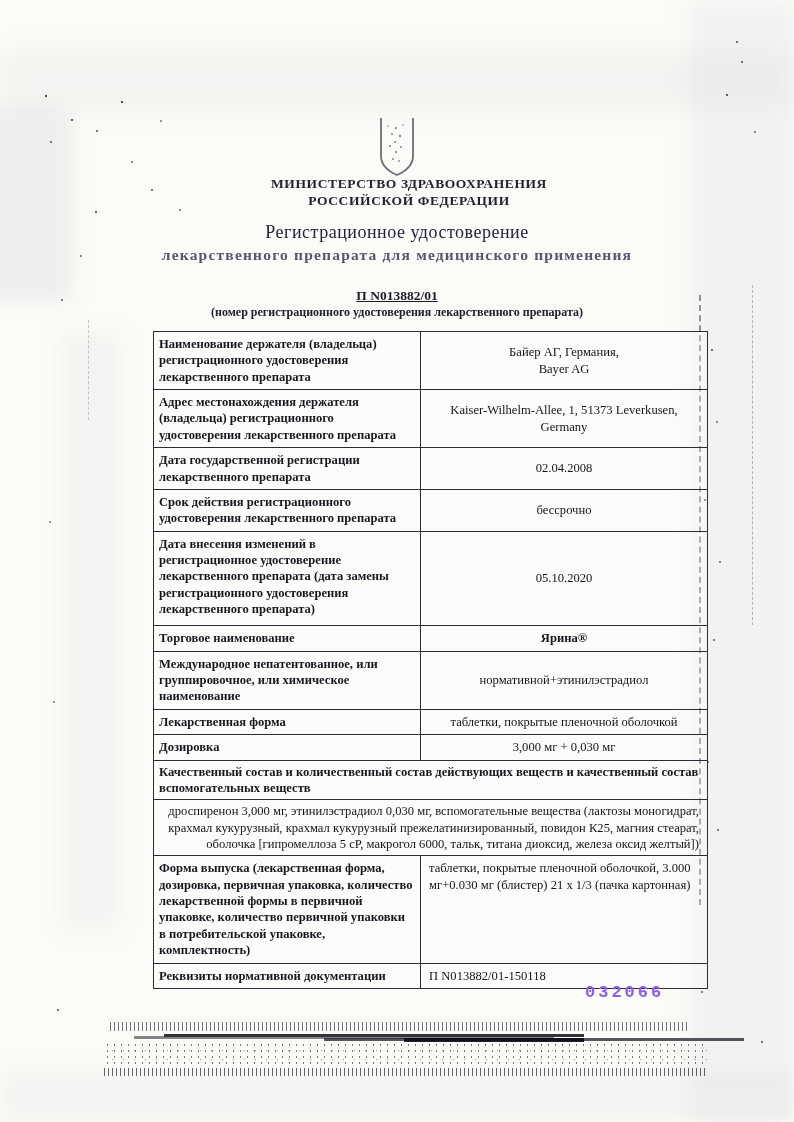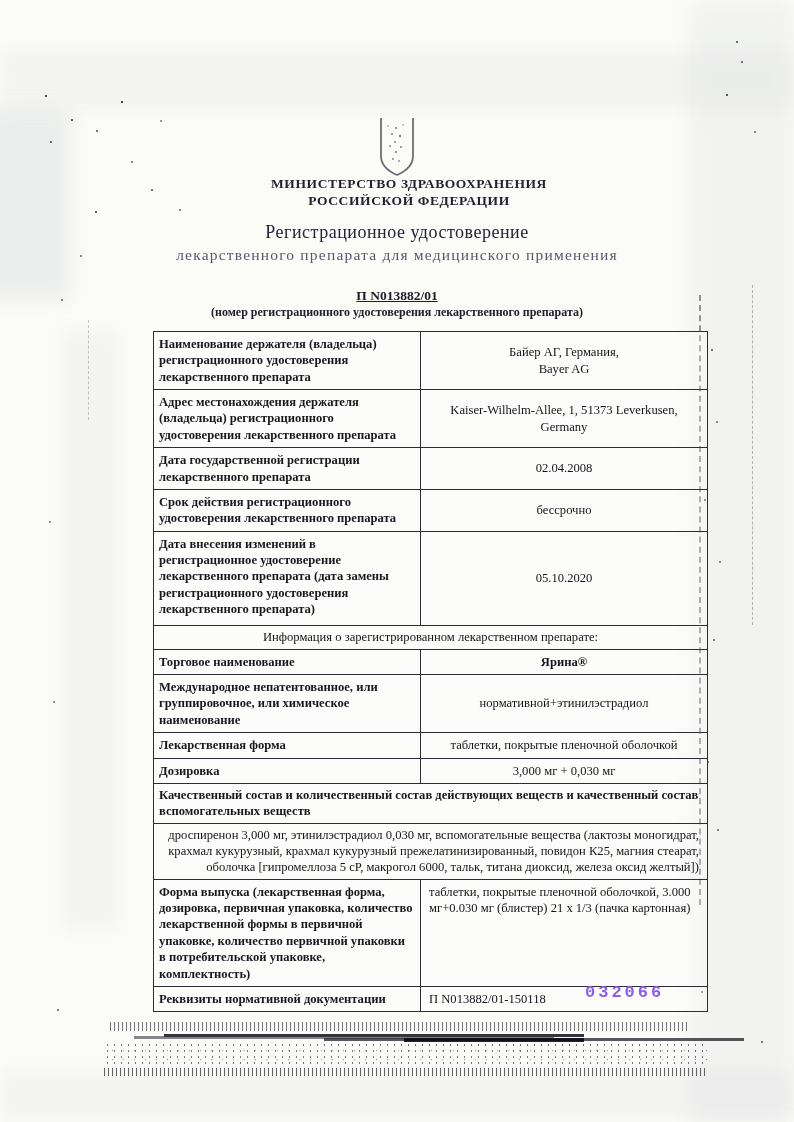--- a/index.html
+++ b/index.html
@@ -41,21 +41,21 @@
   .artifact-vline3{position:absolute;left:88px;top:320px;height:100px;width:0;
     border-left:1px dashed rgba(45,45,60,.25);pointer-events:none;}
 
   
   .emblem{position:absolute;left:372px;top:116px;width:50px;height:62px;}
   .ministry{position:absolute;left:12px;top:176px;width:794px;text-align:center;
     font-weight:bold;font-size:13.5px;line-height:1.25;letter-spacing:.6px;color:#232330;}
   .doc-title{position:absolute;left:0;top:222px;width:794px;text-align:center;
     font-weight:normal;font-size:18px;letter-spacing:.5px;color:#23233a;}
   .doc-subtitle{position:absolute;left:0;top:246px;width:794px;text-align:center;
-    font-weight:normal;font-size:15.5px;letter-spacing:1.2px;color:#3a3a55;
+    font-weight:bold;font-size:15.5px;letter-spacing:1.2px;color:#3a3a55;
     filter:blur(.6px);opacity:.85;}
   .reg-number{position:absolute;left:0;top:288px;width:794px;text-align:center;
     font-weight:bold;font-size:13.5px;text-decoration:underline;color:#1c1c28;}
   .reg-caption{position:absolute;left:0;top:305px;width:794px;text-align:center;
     font-weight:bold;font-size:12px;color:#20202c;}
 
   
   .doc-table{position:absolute;left:118px;top:331px;width:553px;
     border:1.6px solid #2c2c36;font-size:12.6px;line-height:1.3;background:rgba(255,255,255,.25);margin-left:35px;}
   .t-row{display:flex;border-top:1.4px solid #2c2c36;}
@@ -155,23 +155,20 @@
   <div class="t-row">
     <div class="cell-label">Срок действия регистрационного удостоверения лекарственного препарата</div>
     <div class="cell-value">бессрочно</div>
   </div>
 
   <div class="t-row row-tall">
     <div class="cell-label">Дата внесения изменений в регистрационное удостоверение лекарственного препарата (дата замены регистрационного удостоверения лекарственного препарата)</div>
     <div class="cell-value">05.10.2020</div>
   </div>
 
-  <div class="t-row">
-    <div class="t-span">Информация о зарегистрированном лекарственном препарате:</div>
-  </div>
 
   <div class="t-row">
     <div class="cell-label">Торговое наименование</div>
     <div class="cell-value bold">Ярина®</div>
   </div>
 
   <div class="t-row">
     <div class="cell-label">Международное непатентованное, или группировочное, или химическое наименование</div>
     <div class="cell-value">нормативной+этинилэстрадиол</div>
   </div>

